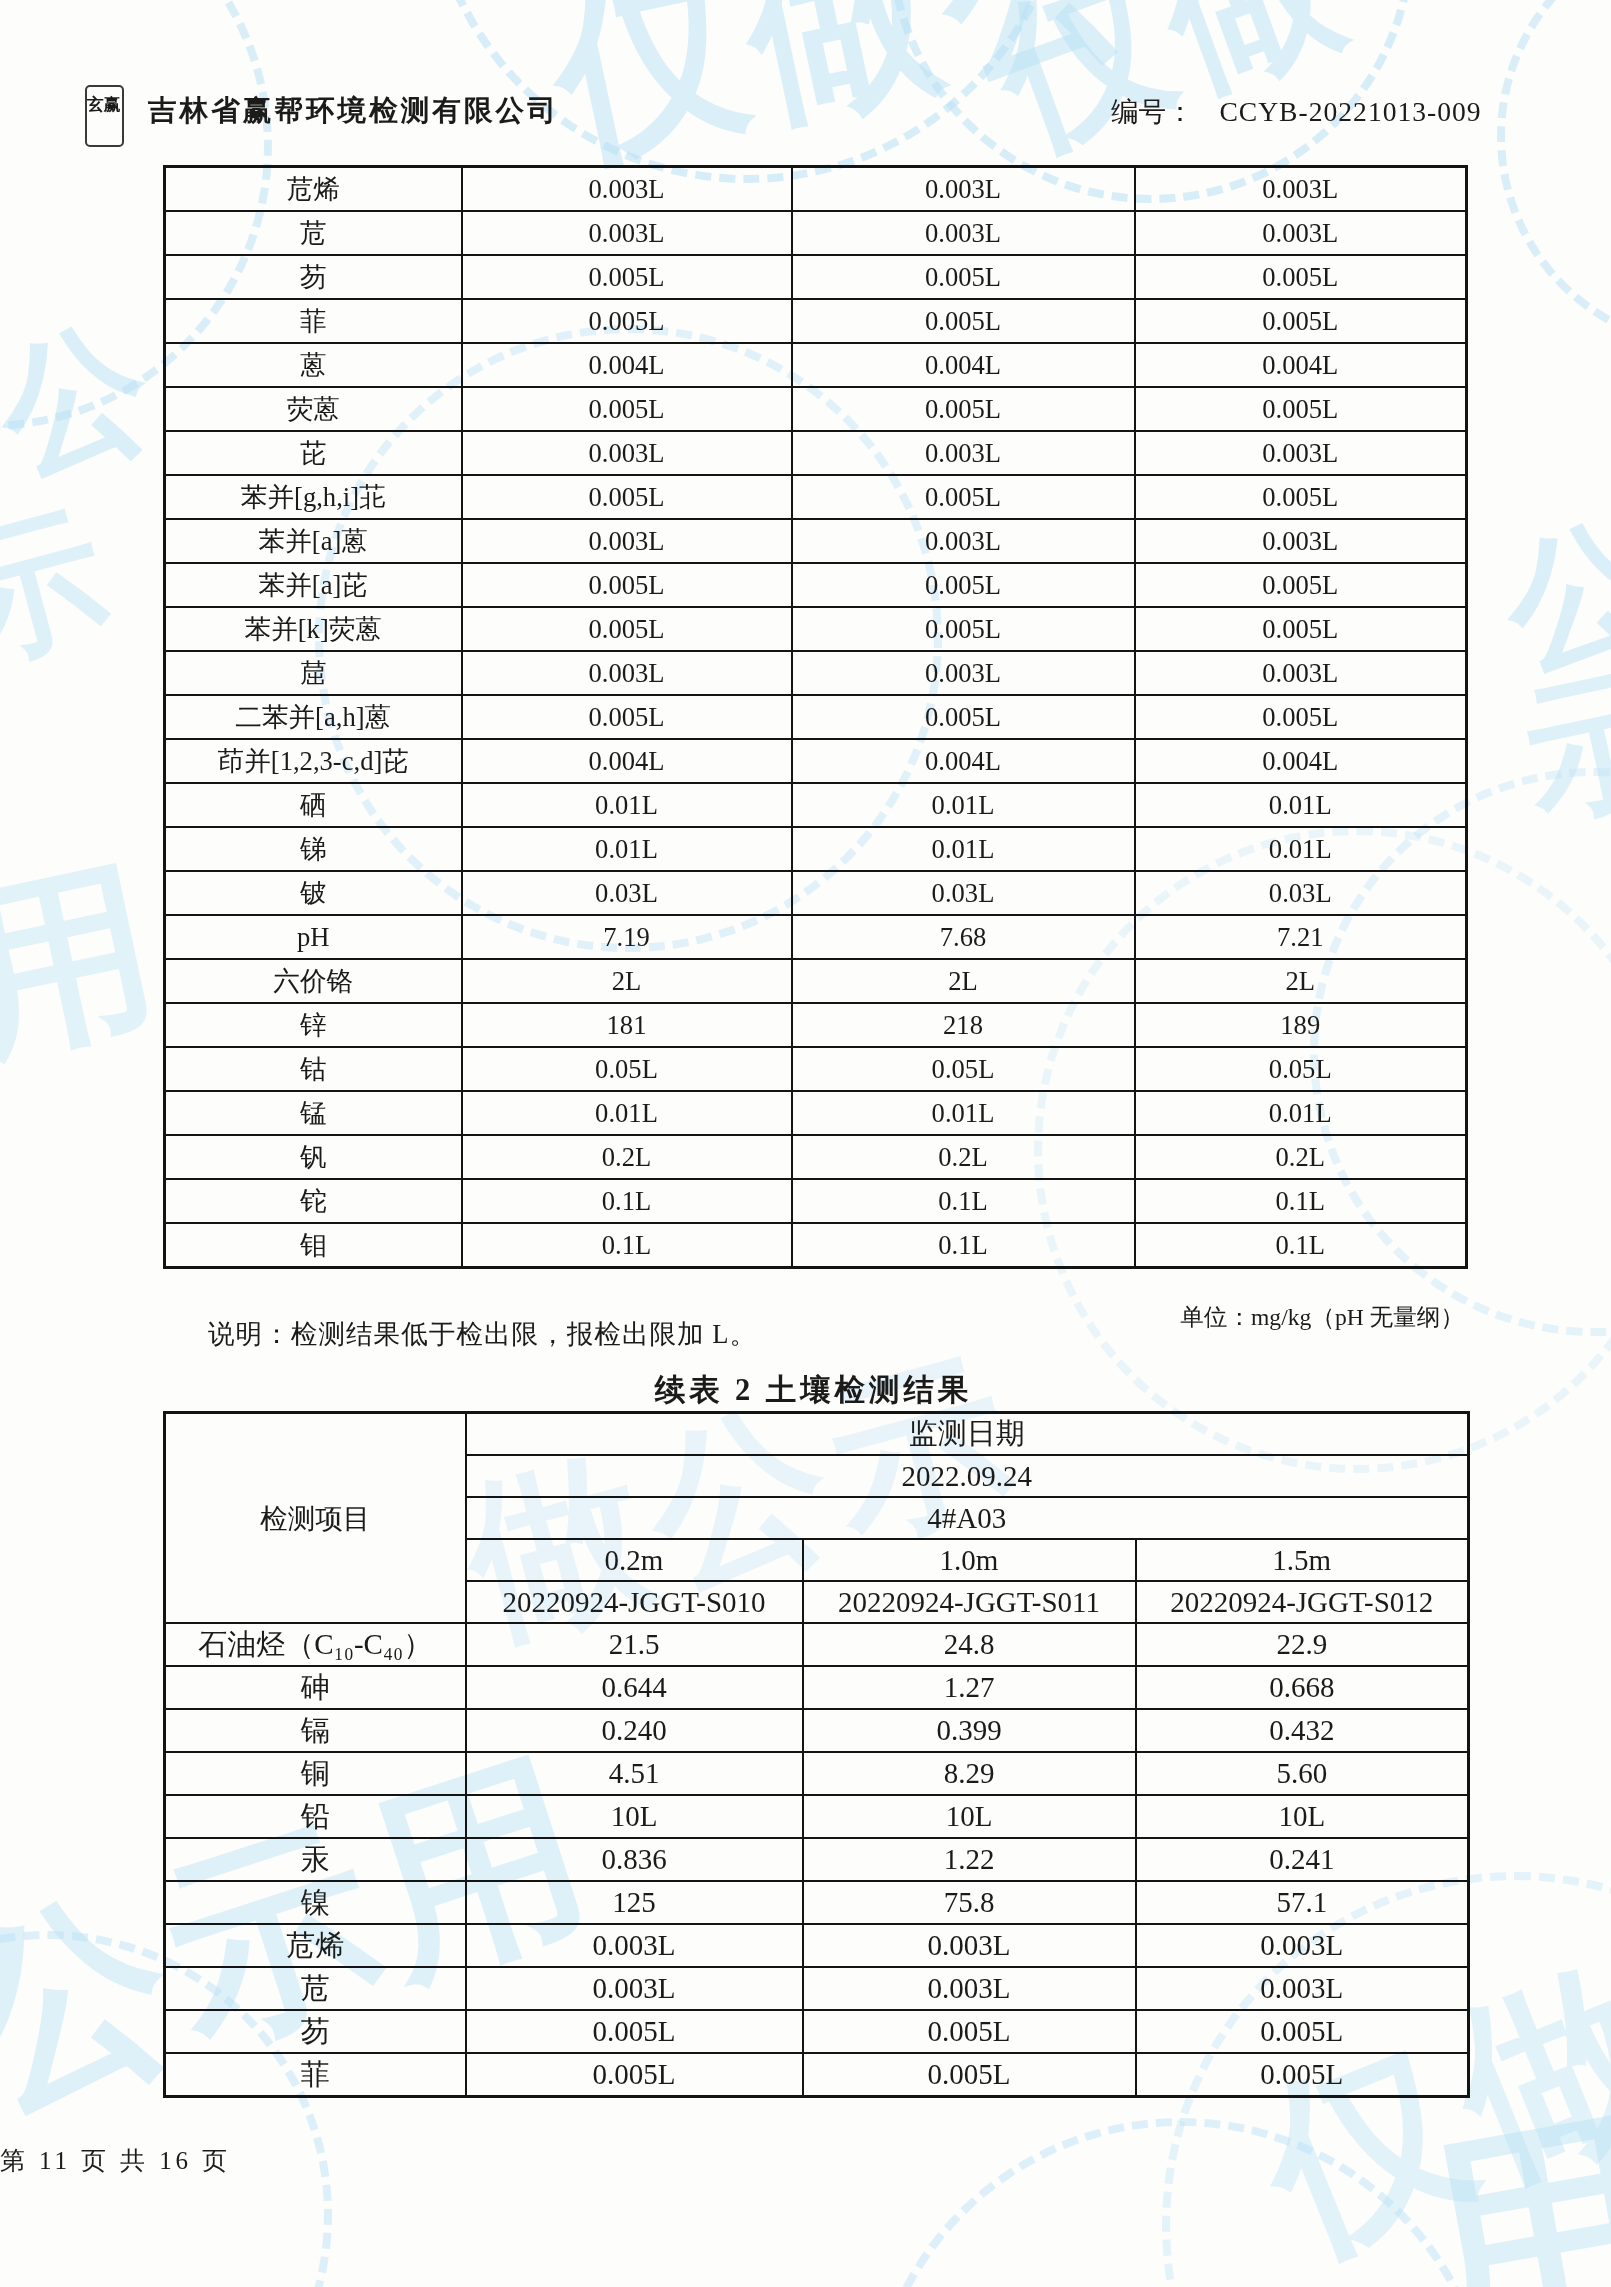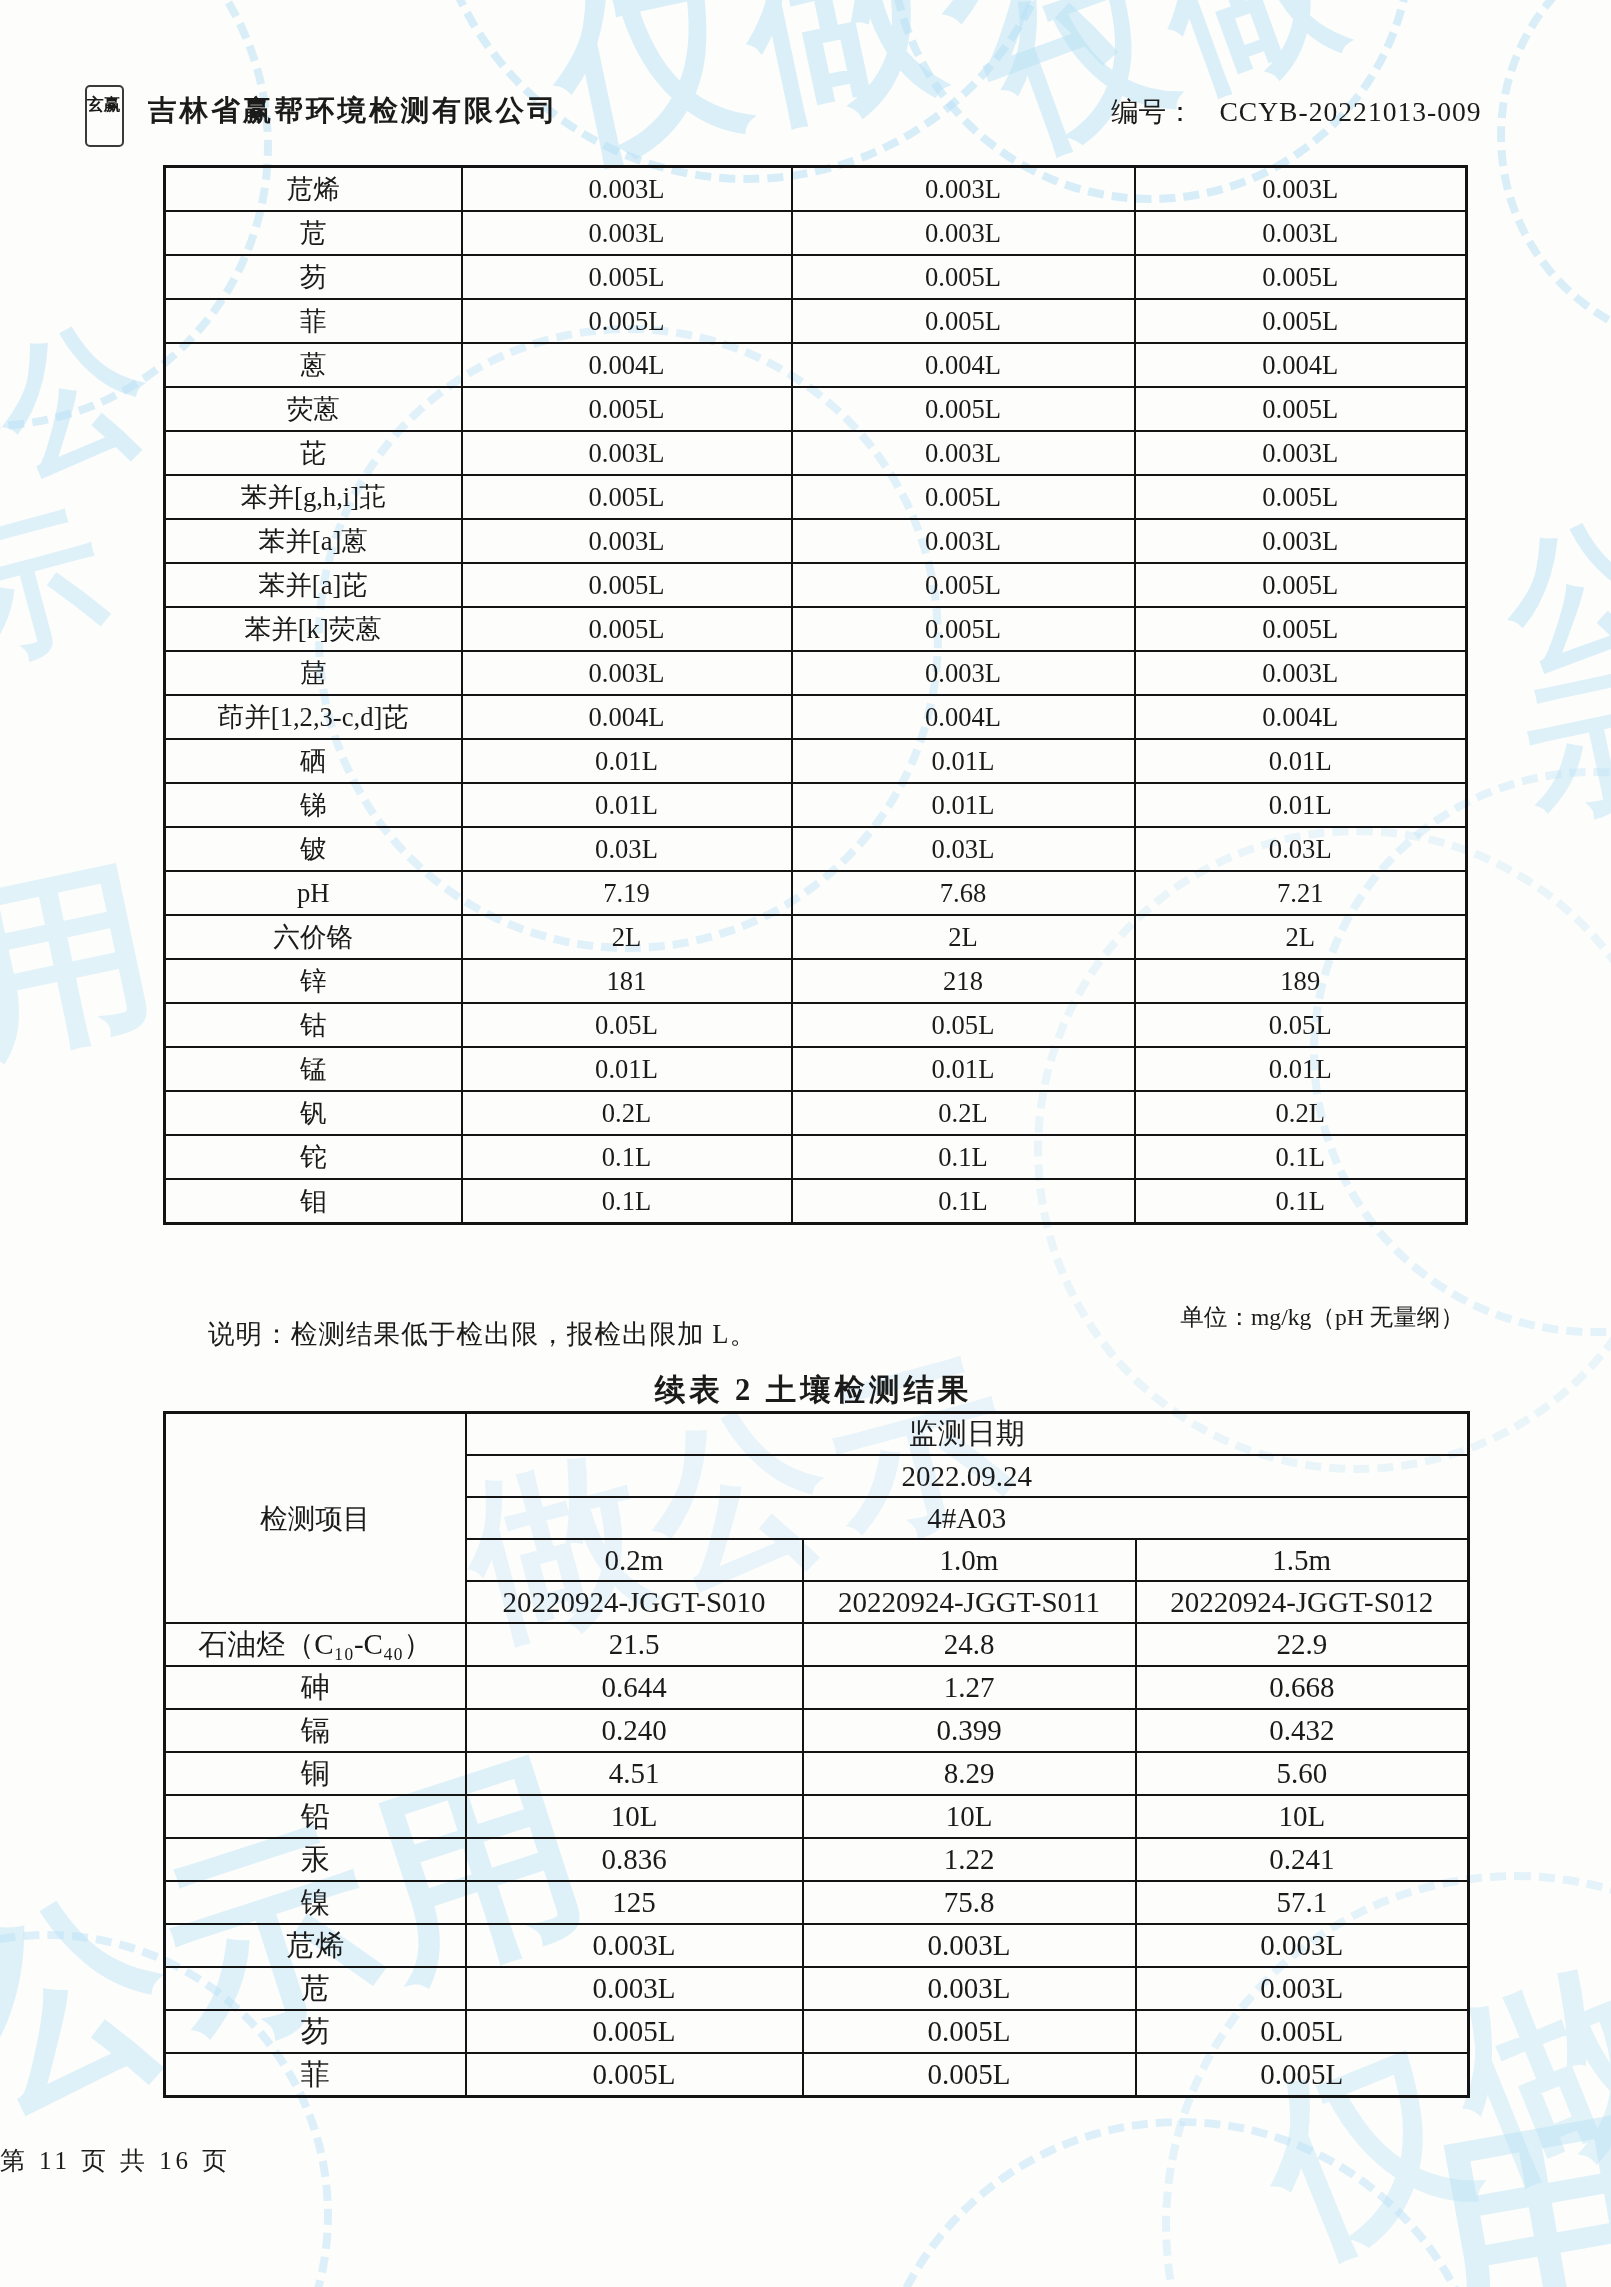--- a/index.html
+++ b/index.html
@@ -186,20 +186,26 @@
         <td>0.005L</td>
         <td>0.005L</td>
       </tr>
       <tr class="drow">
         <td>䓛</td>
         <td>0.003L</td>
         <td>0.003L</td>
         <td>0.003L</td>
       </tr>
       <tr class="drow">
+        <td>二苯并[a,h]蒽</td>
+        <td>0.005L</td>
+        <td>0.005L</td>
+        <td>0.005L</td>
+      </tr>
+      <tr class="drow">
         <td>茚并[1,2,3-c,d]芘</td>
         <td>0.004L</td>
         <td>0.004L</td>
         <td>0.004L</td>
       </tr>
       <tr class="drow">
         <td>硒</td>
         <td>0.01L</td>
         <td>0.01L</td>
         <td>0.01L</td>

